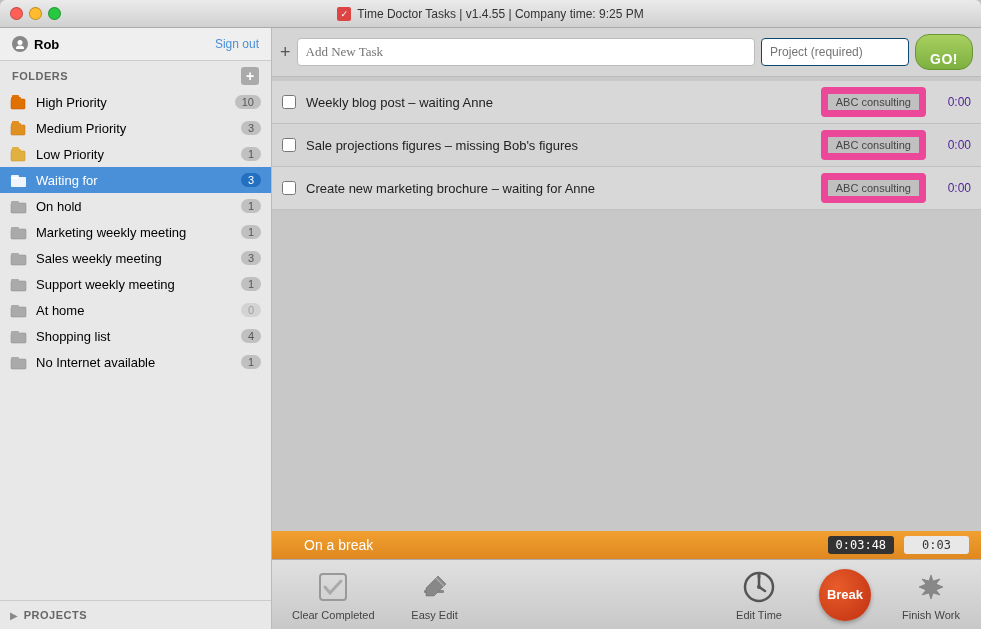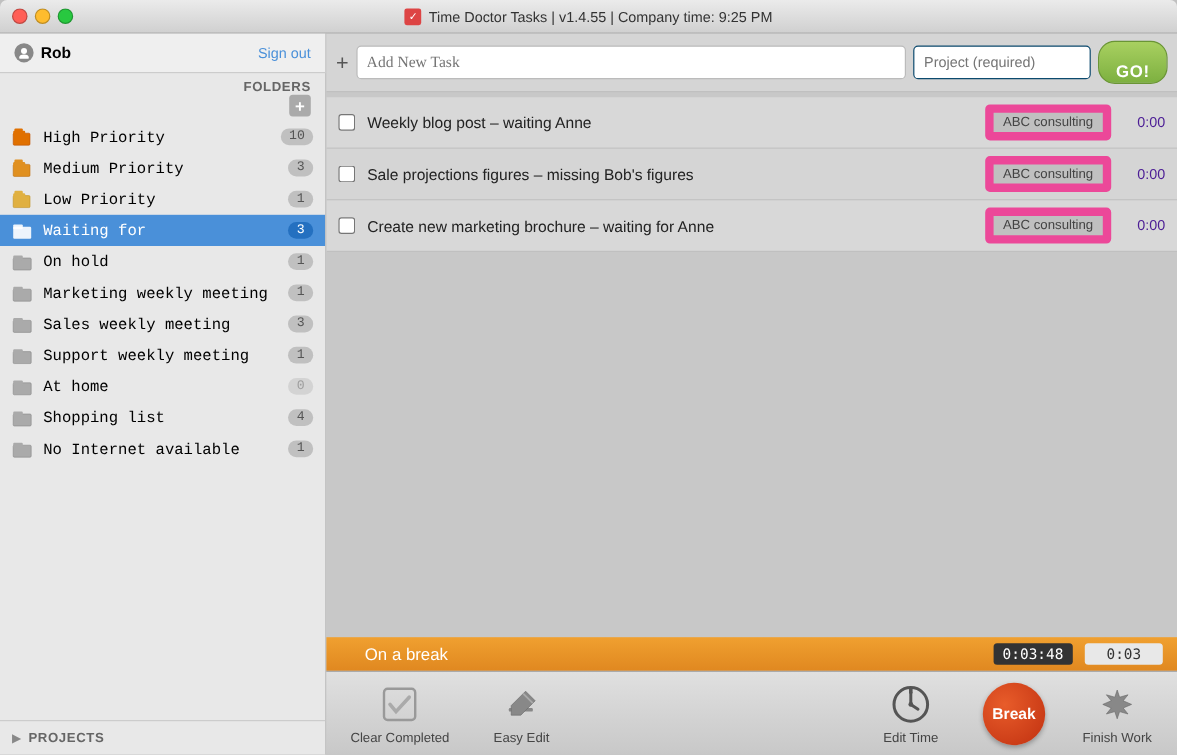--- a/index.html
+++ b/index.html
@@ -79,21 +79,21 @@
     .user-row {
       display: flex;
       align-items: center;
       justify-content: space-between;
       padding: 8px 12px;
       border-bottom: 1px solid #ccc;
       background: #efefef;
     }
     .user-name {
       display: flex;
-      align-items: flex-start;
+      align-items: center;
       gap: 6px;
       font-weight: 600;
       font-size: 13px;
     }
     .user-icon {
       width: 16px;
       height: 16px;
       background: #888;
       border-radius: 50%;
       display: flex;
@@ -104,24 +104,23 @@
     }
     .sign-out-link {
       color: #4a90d9;
       font-size: 12px;
       cursor: pointer;
       text-decoration: none;
     }
 
     .folders-header {
       display: flex;
-      align-items: flex-end;
+      align-items: center;
       justify-content: space-between;
       padding: 6px 12px 4px 12px;
-      flex-direction: column;
     }
     .folders-label {
       font-size: 11px;
       font-weight: 700;
       color: #666;
       letter-spacing: 0.5px;
     }
     .add-folder-btn {
       width: 18px;
       height: 18px;
@@ -132,21 +131,20 @@
       justify-content: center;
       color: white;
       font-size: 14px;
       cursor: pointer;
       font-weight: bold;
     }
 
     .sidebar-list {
       flex: 1;
       overflow-y: auto;
-      font-family: Liberation Mono, monospace;
     }
     .sidebar-item {
       display: flex;
       align-items: center;
       padding: 5px 10px 5px 10px;
       cursor: pointer;
       gap: 8px;
     }
     .sidebar-item.active {
       background: #4a90d9;

